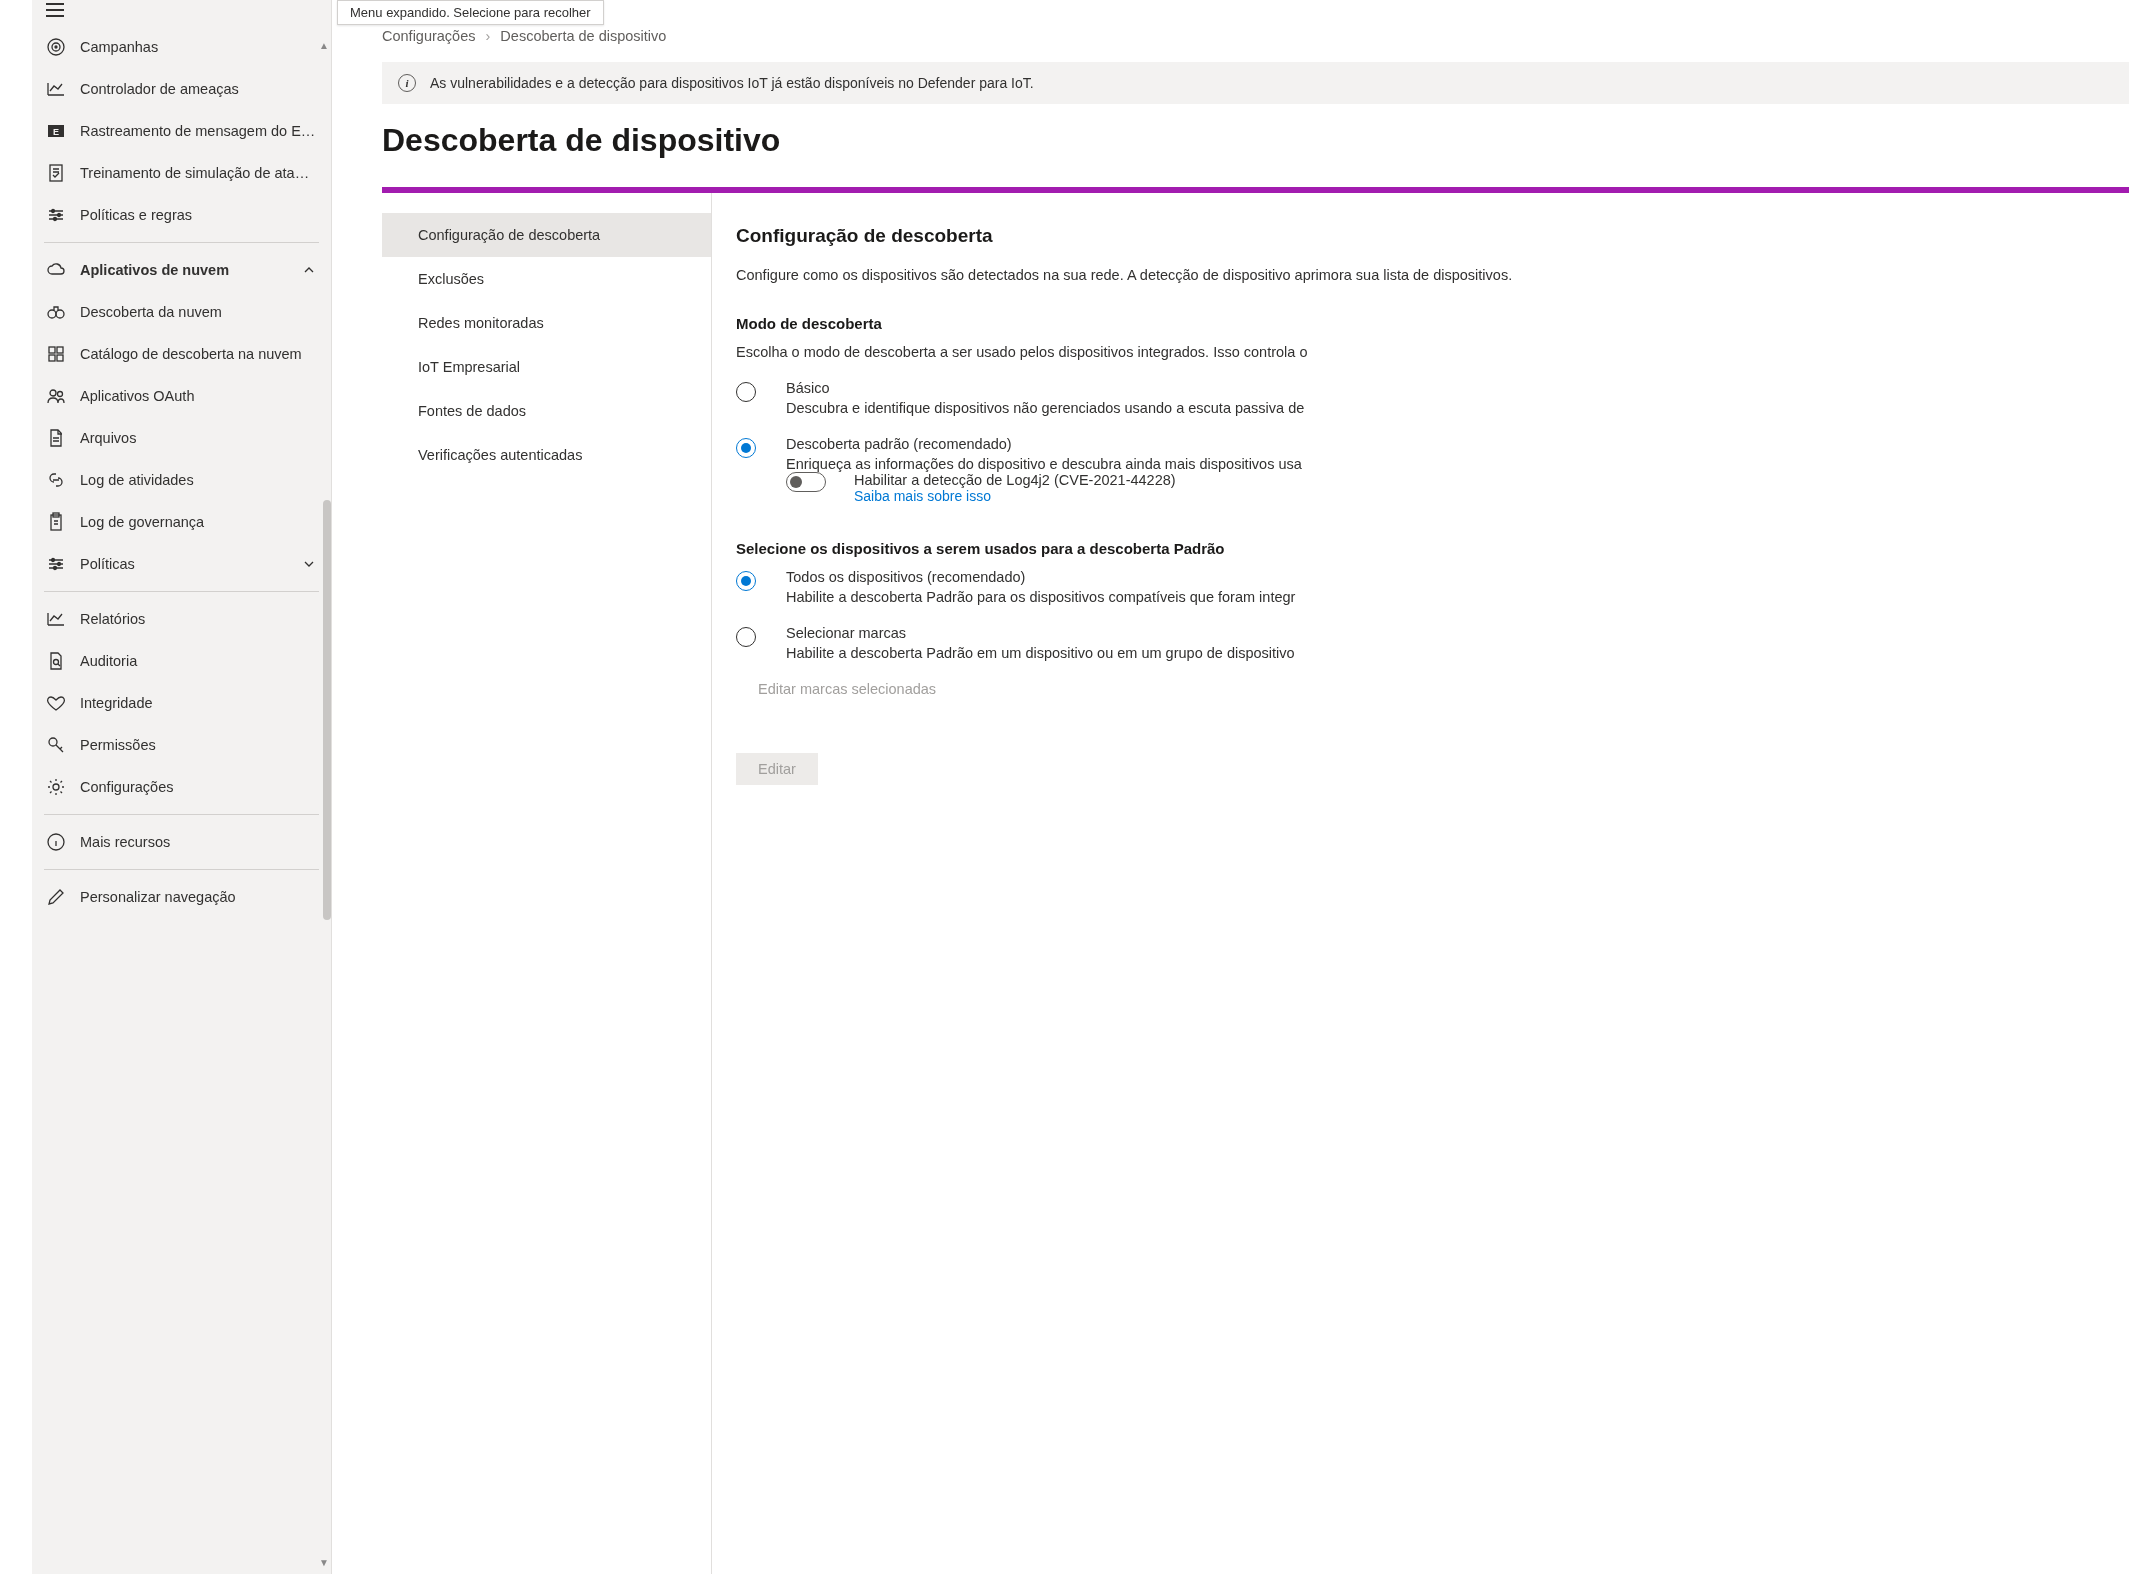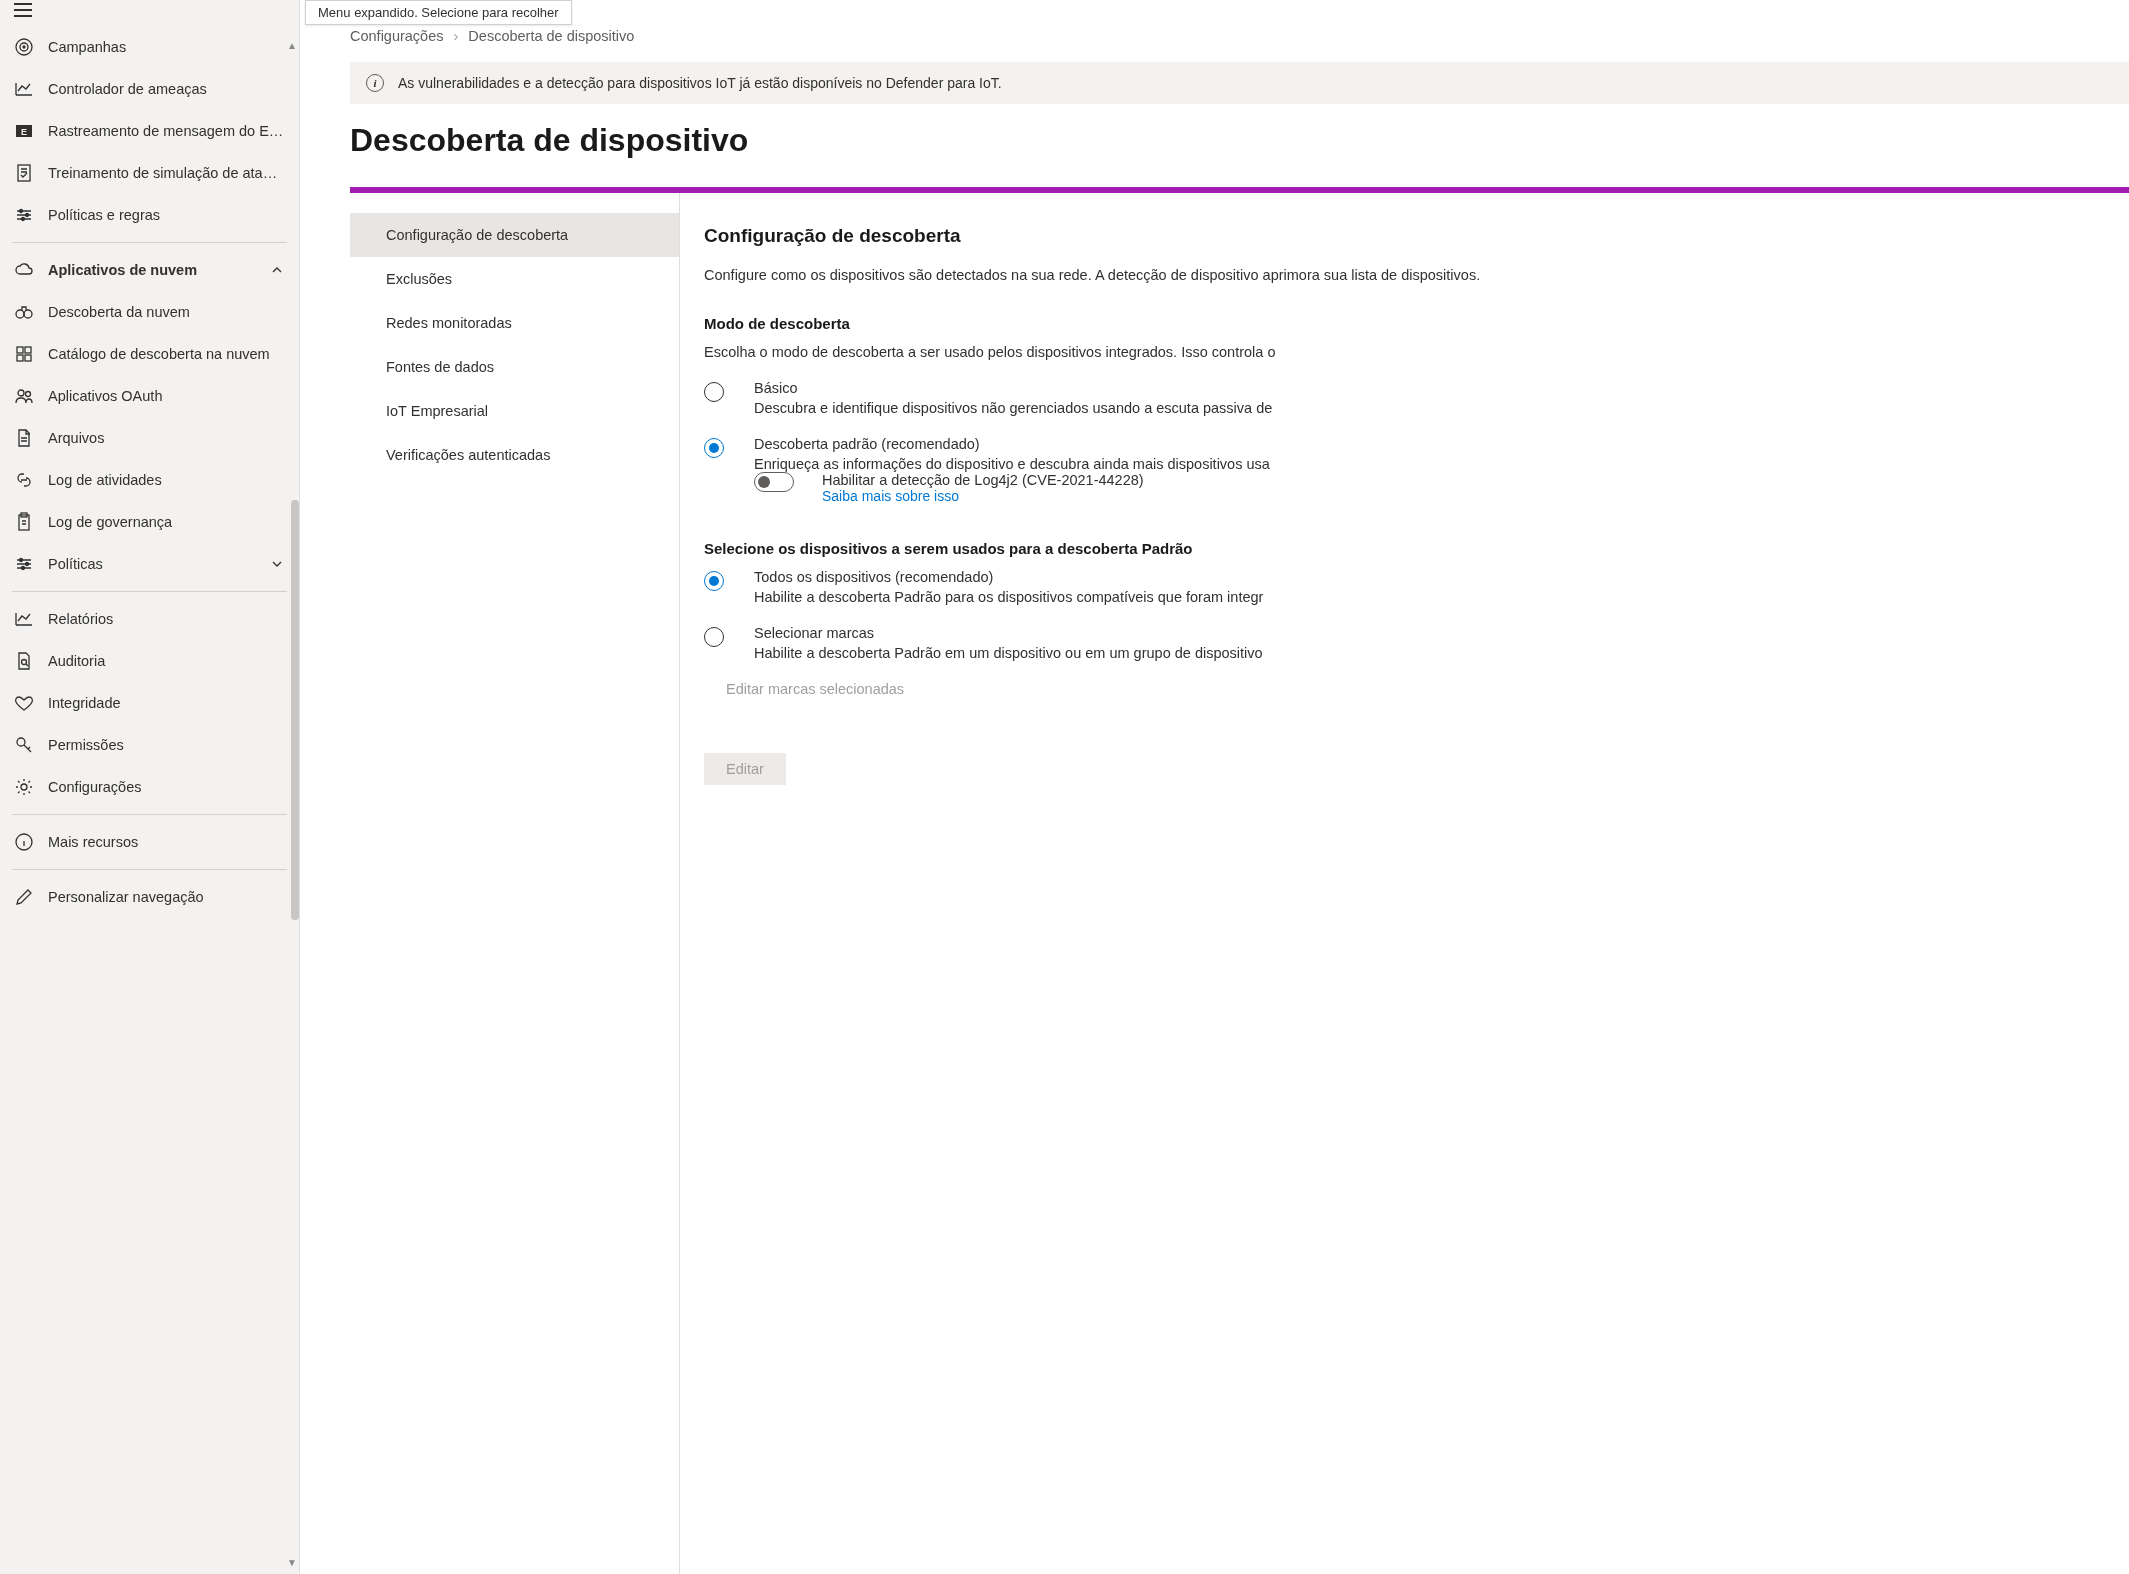--- a/index.html
+++ b/index.html
@@ -3,21 +3,21 @@
   <meta charset="utf-8">
   <style>
     * { box-sizing: border-box; margin: 0; padding: 0; }
     body {
       font-family: "Segoe UI", -apple-system, BlinkMacSystemFont, sans-serif;
       font-size: 14px;
       color: #323130;
       background: #fff;
       overflow: hidden;
     }
-    .app { display: flex; height: 100vh; }
+    .app { display: flex; height: 100vh; padding-left: 32px; }
     
     
     .sidebar-wrap { position: relative; width: 300px; flex-shrink: 0; background: #f3f2f1; border-right: 1px solid #e1dfdd; display: flex; flex-direction: column; }
     .hamburger { width: 48px; height: 20px; display: flex; align-items: center; justify-content: flex-start; padding-left: 14px; cursor: pointer; }
     .hamburger-icon { width: 18px; height: 14px; display: flex; flex-direction: column; justify-content: space-between; }
     .hamburger-icon span { display: block; height: 2px; background: #323130; width: 100%; }
     .tooltip { position: absolute; top: 0; left: 305px; background: #fff; border: 1px solid #d2d0ce; padding: 4px 12px; font-size: 13px; color: #323130; white-space: nowrap; z-index: 100; box-shadow: 0 1px 2px rgba(0,0,0,0.1); }
     .sidebar { flex: 1; overflow-y: auto; padding-top: 6px; }
     .nav-item { display: flex; align-items: center; padding: 11px 14px; cursor: pointer; font-size: 14.5px; color: #323130; gap: 14px; }
     .nav-item .icon { width: 20px; height: 20px; flex-shrink: 0; display: flex; align-items: center; justify-content: center; color: #323130; }
@@ -302,22 +302,22 @@
       <span class="info-icon">i</span>
       <span>As vulnerabilidades e a detecção para dispositivos IoT já estão disponíveis no Defender para IoT.</span>
     </div>
     <h1 class="page-title">Descoberta de dispositivo</h1>
 
     <div class="content-split">
       <div class="subnav">
         <div class="subnav-item active">Configuração de descoberta</div>
         <div class="subnav-item">Exclusões</div>
         <div class="subnav-item">Redes monitoradas</div>
+        <div class="subnav-item">IoT Empresarial</div>
         <div class="subnav-item">Fontes de dados</div>
-        <div class="subnav-item">IoT Empresarial</div>
         <div class="subnav-item">Verificações autenticadas</div>
       </div>
 
       <div class="detail">
         <h2 class="section-title">Configuração de descoberta</h2>
         <p class="section-desc">Configure como os dispositivos são detectados na sua rede. A detecção de dispositivo aprimora sua lista de dispositivos.</p>
 
         <h3 class="sub-heading">Modo de descoberta</h3>
         <p class="sub-desc">Escolha o modo de descoberta a ser usado pelos dispositivos integrados. Isso controla o</p>
 

